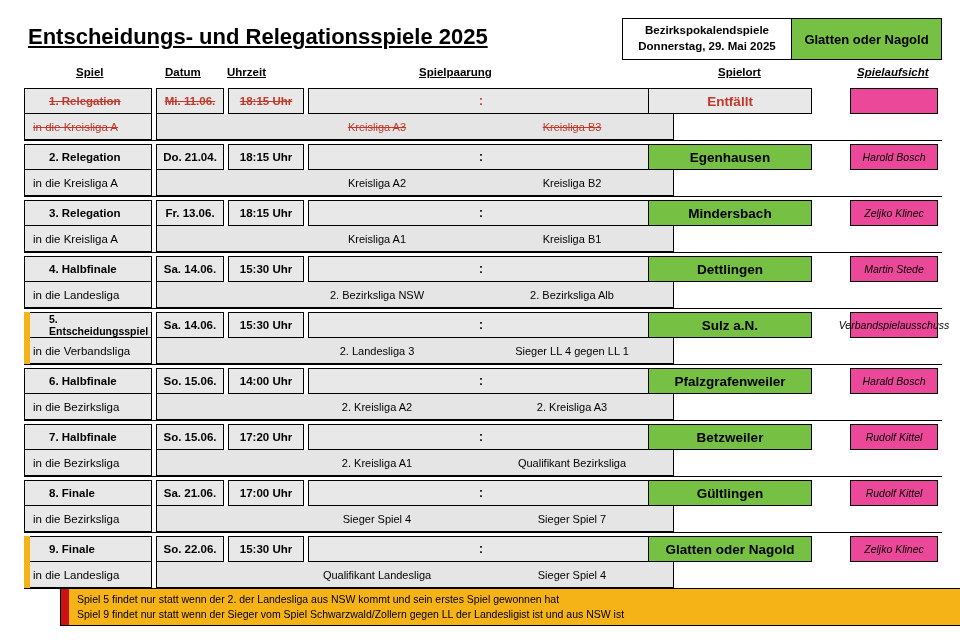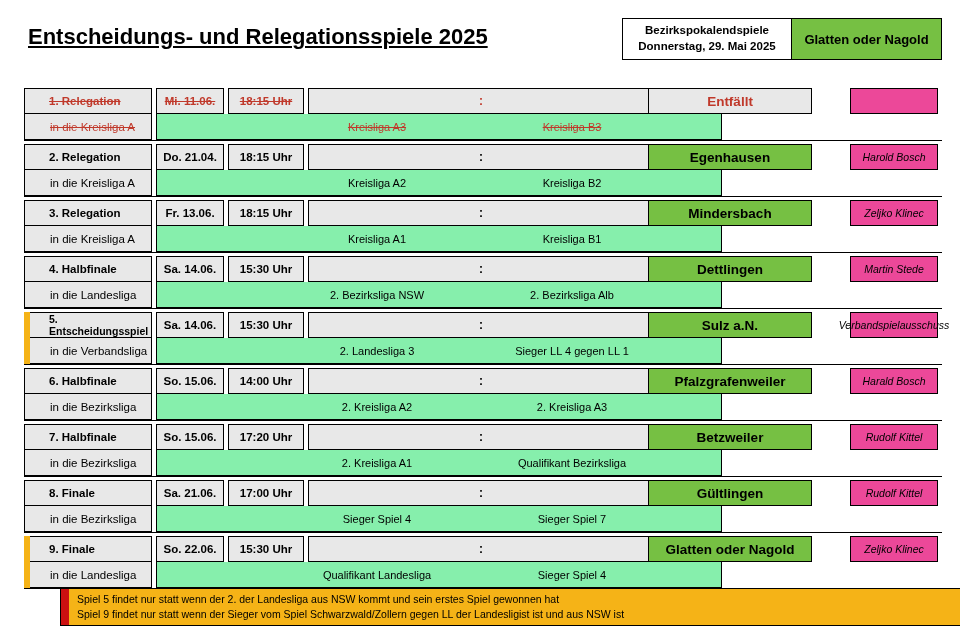--- a/index.html
+++ b/index.html
@@ -132,21 +132,21 @@
 
   
   .c-spiel-top {
     left: 0; top: 0; width: 128px; height: 26px;
     padding-left: 24px;
     font-weight: bold;
     background: #e8e8e8;
   }
   .c-spiel-bot {
     left: 0; top: 26px; width: 128px; height: 26px;
-    padding-left: 25px;
+    padding-left: 8px;
     background: #e8e8e8;
     border-top: none;
   }
   .c-spiel-top.small { font-size: 10.5px; }
 
   
   .c-datum {
     left: 132px; top: 0; width: 68px; height: 26px;
     justify-content: center;
     font-weight: bold;
@@ -167,23 +167,23 @@
     top: 0;
     height: 26px;
     display: flex;
     align-items: center;
     font-size: 12px;
     font-weight: bold;
     z-index: 2;
   }
   
   .c-teams {
-    left: 132px; top: 26px; width: 566px; height: 26px;
+    left: 132px; top: 26px; width: 518px; height: 26px;
     border-top: none;
-    background: #86efac;
+    background: #e5e5e5;
   }
   .team-a, .team-b {
     position: absolute;
     top: 0;
     height: 26px;
     display: flex;
     align-items: center;
     justify-content: center;
     font-size: 11px;
   }
@@ -269,20 +269,28 @@
     <div class="doc-title">Entscheidungs- und Relegationsspiele 2025</div>
     <div class="header-right">
       <div class="hr-left">
         <span>Bezirkspokalendspiele</span>
         <span>Donnerstag, 29. Mai 2025</span>
       </div>
       <div class="hr-right">Glatten oder Nagold</div>
     </div>
   </div>
 
+  <div class="colhead">
+    <span class="ch-spiel">Spiel</span>
+    <span class="ch-datum">Datum</span>
+    <span class="ch-uhrzeit">Uhrzeit</span>
+    <span class="ch-paarung">Spielpaarung</span>
+    <span class="ch-spielort">Spielort</span>
+    <span class="ch-aufsicht">Spielaufsicht</span>
+  </div>
 
   <div class="rows" id="rows-container">
       <div class="row cancelled">
         <div class="marker "></div>
         <div class="cell c-spiel-top">
           <span class="strike">1. Relegation</span>
         </div>
         <div class="cell c-spiel-bot">
           <span class="strike">in die Kreisliga A</span>
         </div>

